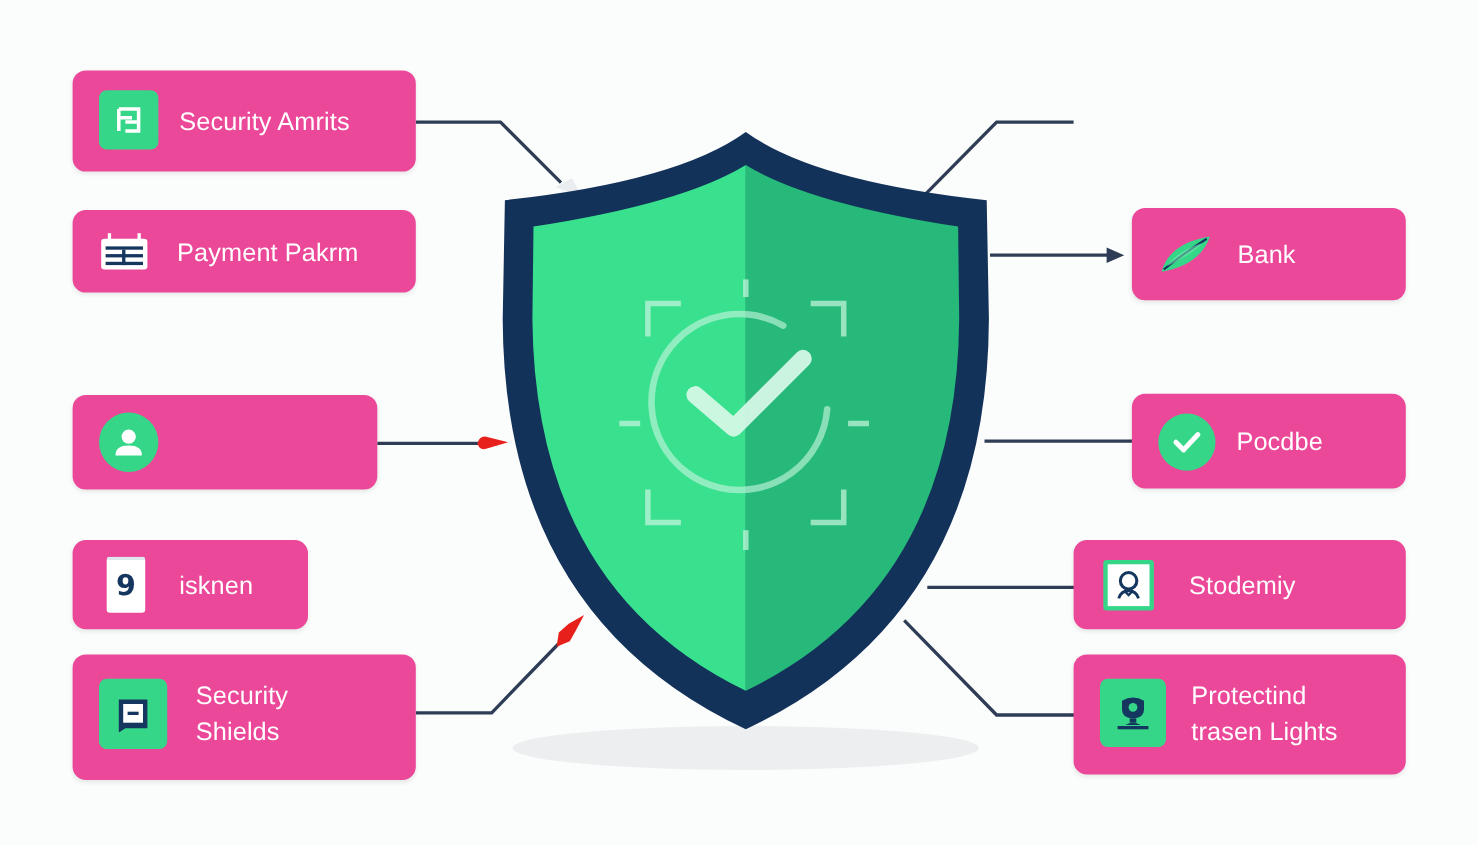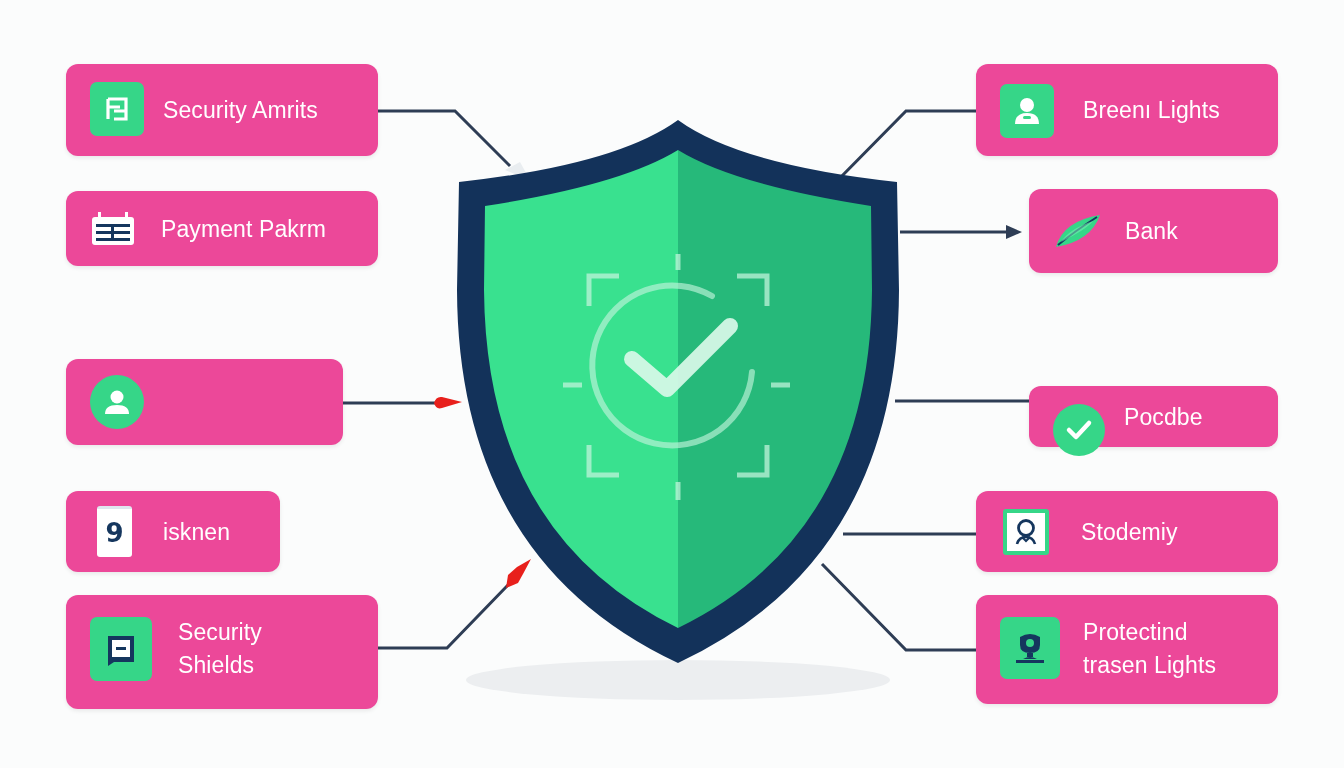--- a/index.html
+++ b/index.html
@@ -121,43 +121,33 @@
       <svg width="34" height="34" viewBox="0 0 34 34">
           <path d="M4,4 L30,4 L30,30 L10,30 L4,34 Z" fill="#15365e"></path>
           <rect x="8" y="8" width="18" height="17" fill="#ffffff"></rect>
           <rect x="12" y="15" width="10" height="3" fill="#15365e"></rect>
         </svg>
     </div>
     <span class="label two" style="position:absolute;left:112px;top:21px;">Security
 Shields</span>
   </div>
 
-  <div class="card" style="left:976px;top:64px;width:302px;height:92px;">
-    <div class="ico" style="left:24px;top:20px;width:54px;height:54px;background:#36d688;border-radius:7px;">
-      <svg width="28" height="30" viewBox="0 0 28 30">
-          <circle cx="14" cy="9" r="7" fill="#ffffff"></circle>
-          <path d="M2,28 Q2,17 14,17 Q26,17 26,28 Z" fill="#ffffff"></path>
-          <rect x="10" y="20" width="8" height="3" rx="1.5" fill="#36d688"></rect>
-        </svg>
-    </div>
-    <span class="label" style="position:absolute;left:107px;">Breenı Lights</span>
-  </div>
 
   <div class="card" style="left:1029px;top:189px;width:249px;height:84px;">
     <div class="ico" style="left:24px;top:22px;width:50px;height:40px;">
       <svg width="50" height="40" viewBox="0 0 50 40">
           <path d="M3,36 Q10,10 47,4 Q38,30 3,36 Z" fill="#36d688"></path>
           <path d="M5,34 Q22,20 44,6" fill="none" stroke="#15365e" stroke-width="2"></path>
           <path d="M8,31 Q16,18 40,10 Q34,18 8,31 Z" fill="#7af0b4" opacity="0.55"></path>
         </svg>
     </div>
     <span class="label" style="position:absolute;left:96px;">Bank</span>
   </div>
 
-  <div class="card" style="left:1029px;top:358px;width:249px;height:61px;margin-top:28px;">
+  <div class="card" style="left:1029px;top:358px;width:249px;height:86px;">
     <div class="ico" style="left:24px;top:18px;width:52px;height:52px;background:#36d688;border-radius:50%;">
       <svg width="28" height="24" viewBox="0 0 28 24">
           <path d="M4,12 L11,19 L24,5" fill="none" stroke="#ffffff" stroke-width="4.5" stroke-linecap="round" stroke-linejoin="round"></path>
         </svg>
     </div>
     <span class="label" style="position:absolute;left:95px;">Pocdbe</span>
   </div>
 
   <div class="card" style="left:976px;top:491px;width:302px;height:81px;">
     <div class="ico" style="left:27px;top:18px;width:46px;height:46px;background:#36d688;border-radius:3px;">

